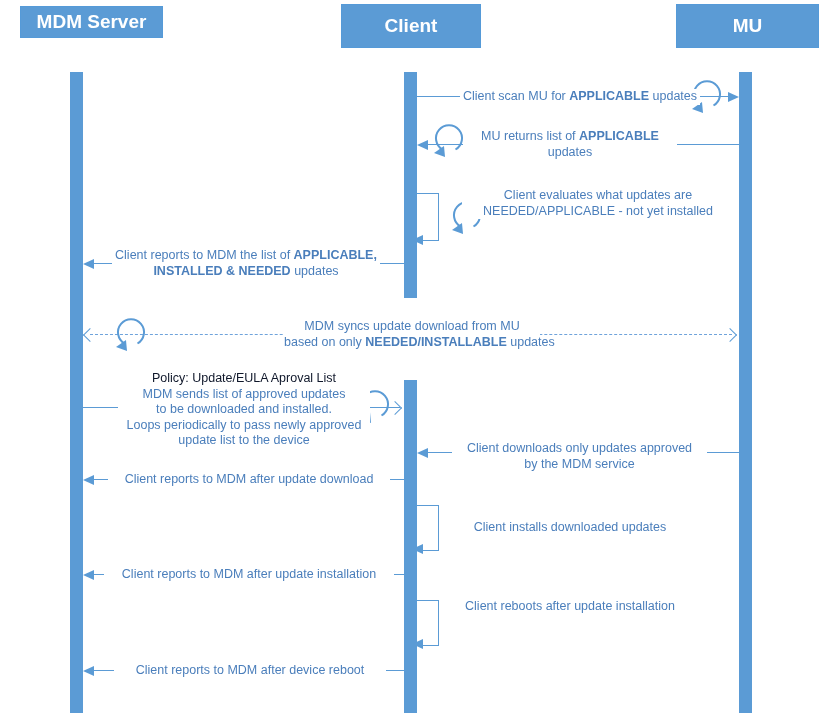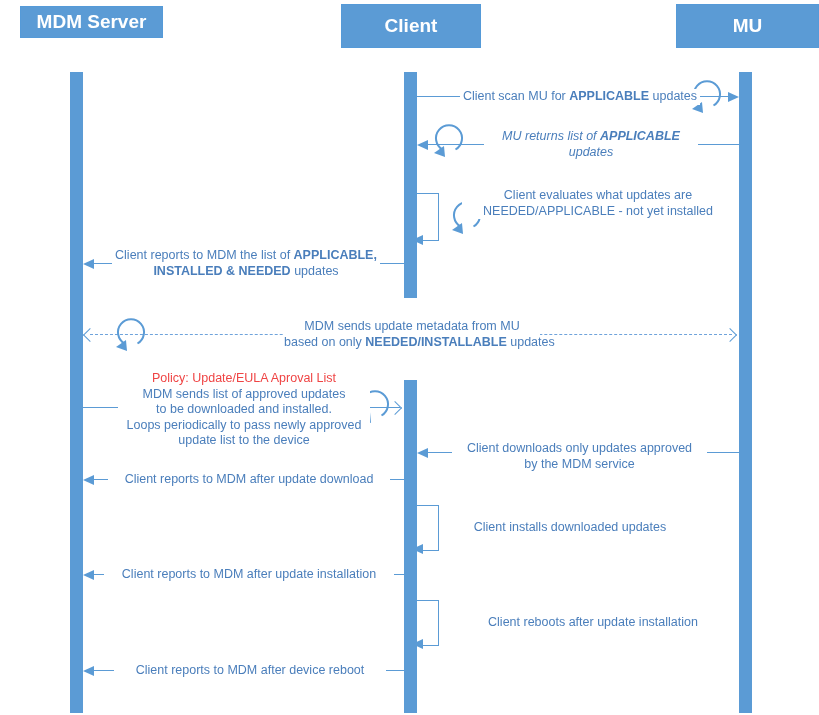--- a/index.html
+++ b/index.html
@@ -25,21 +25,21 @@
   .chev.left{transform:rotate(-135deg);}
   .selfloop{position:absolute;width:21px;height:46px;border:1.6px solid #5B9BD5;
     border-left:none;z-index:1;}
   .loop-icon{position:absolute;z-index:3;}
   .label{
     position:absolute;background:#ffffff;color:#4A7EBB;font-size:12.5px;
     line-height:15.5px;text-align:center;z-index:5;
   }
   .label.left{text-align:center;}
   .label .b{font-weight:700;}
-  .label .red{color:#ef4444;}
+  .label .red{color:#0f172a;}
   .lbl-line{white-space:nowrap;}
 </style>
 </head>
 <body>
 
 <div class="canvas">
 
   <div class="actor-box" style="left:20px;top:6px;width:143px;height:32px;">
     <span>MDM Server</span>
   </div>
@@ -64,21 +64,21 @@
   <div class="label" style="left:460px;top:89px;width:240px;">
       <div class="lbl-line"><span>Client scan MU for </span><span class="b">APPLICABLE</span><span> updates</span></div>
     </div>
 
   <div class="mline" style="left:428px;top:144px;width:311px;"></div>
   <div class="tri-left" style="left:417px;top:140px;"></div>
   <svg class="loop-icon" style="left:430px;top:120px;" width="38" height="40" viewBox="0 0 38 40">
     <path d="M25.5 29.5 A13 13 0 1 0 12.5 29.5" fill="none" stroke="#5B9BD5" stroke-width="2"></path>
     <polygon points="14,26 4,33 15,37" fill="#5B9BD5"></polygon>
   </svg>
-  <div class="label" style="left:484px;top:129px;width:214px;font-style:italic;">
+  <div class="label" style="left:463px;top:129px;width:214px;">
       <div class="lbl-line"><span>MU returns list of </span><span class="b">APPLICABLE</span></div>
       <div class="lbl-line"><span>updates</span></div>
     </div>
 
   <div class="selfloop" style="left:417px;top:193px;"></div>
   <div class="tri-left" style="left:412px;top:235px;"></div>
   <svg class="loop-icon" style="left:448px;top:197px;" width="38" height="40" viewBox="0 0 38 40">
     <path d="M25.5 29.5 A13 13 0 1 0 12.5 29.5" fill="none" stroke="#5B9BD5" stroke-width="2"></path>
     <polygon points="14,26 4,33 15,37" fill="#5B9BD5"></polygon>
   </svg>
@@ -95,21 +95,21 @@
     </div>
 
   <div class="mline dashed" style="left:90px;top:334px;width:642px;"></div>
   <div class="chev left" style="left:85px;top:330px;"></div>
   <div class="chev right" style="left:725px;top:330px;"></div>
   <svg class="loop-icon" style="left:112px;top:314px;" width="38" height="40" viewBox="0 0 38 40">
     <path d="M25.5 29.5 A13 13 0 1 0 12.5 29.5" fill="none" stroke="#5B9BD5" stroke-width="2"></path>
     <polygon points="14,26 4,33 15,37" fill="#5B9BD5"></polygon>
   </svg>
   <div class="label" style="left:284px;top:319px;width:256px;">
-      <div class="lbl-line"><span>MDM sends update metadata from MU</span></div>
+      <div class="lbl-line"><span>MDM syncs update download from MU</span></div>
       <div class="lbl-line"><span>based on only </span><span class="b">NEEDED/INSTALLABLE</span><span> updates</span></div>
     </div>
 
   <div class="mline" style="left:83px;top:407px;width:317px;"></div>
   <div class="chev right" style="left:390px;top:403px;"></div>
   <svg class="loop-icon" style="left:356px;top:386px;" width="38" height="40" viewBox="0 0 38 40">
     <path d="M25.5 29.5 A13 13 0 1 0 12.5 29.5" fill="none" stroke="#5B9BD5" stroke-width="2"></path>
     <polygon points="14,26 4,33 15,37" fill="#5B9BD5"></polygon>
   </svg>
   <div class="label" style="left:118px;top:371px;width:252px;">
@@ -140,21 +140,21 @@
     </div>
 
   <div class="mline" style="left:94px;top:574px;width:310px;"></div>
   <div class="tri-left" style="left:83px;top:570px;"></div>
   <div class="label" style="left:104px;top:567px;width:290px;">
       <div class="lbl-line"><span>Client reports to MDM after update installation</span></div>
     </div>
 
   <div class="selfloop" style="left:417px;top:600px;height:44px;"></div>
   <div class="tri-left" style="left:412px;top:639px;"></div>
-  <div class="label left" style="left:450px;top:615px;width:240px;margin-left:23px;">
+  <div class="label left" style="left:450px;top:599px;width:240px;">
       <div class="lbl-line"><span>Client reboots after update installation</span></div>
     </div>
 
   <div class="mline" style="left:94px;top:670px;width:310px;"></div>
   <div class="tri-left" style="left:83px;top:666px;"></div>
   <div class="label" style="left:114px;top:663px;width:272px;">
       <div class="lbl-line"><span>Client reports to MDM after device reboot</span></div>
     </div>
 
 </div>

